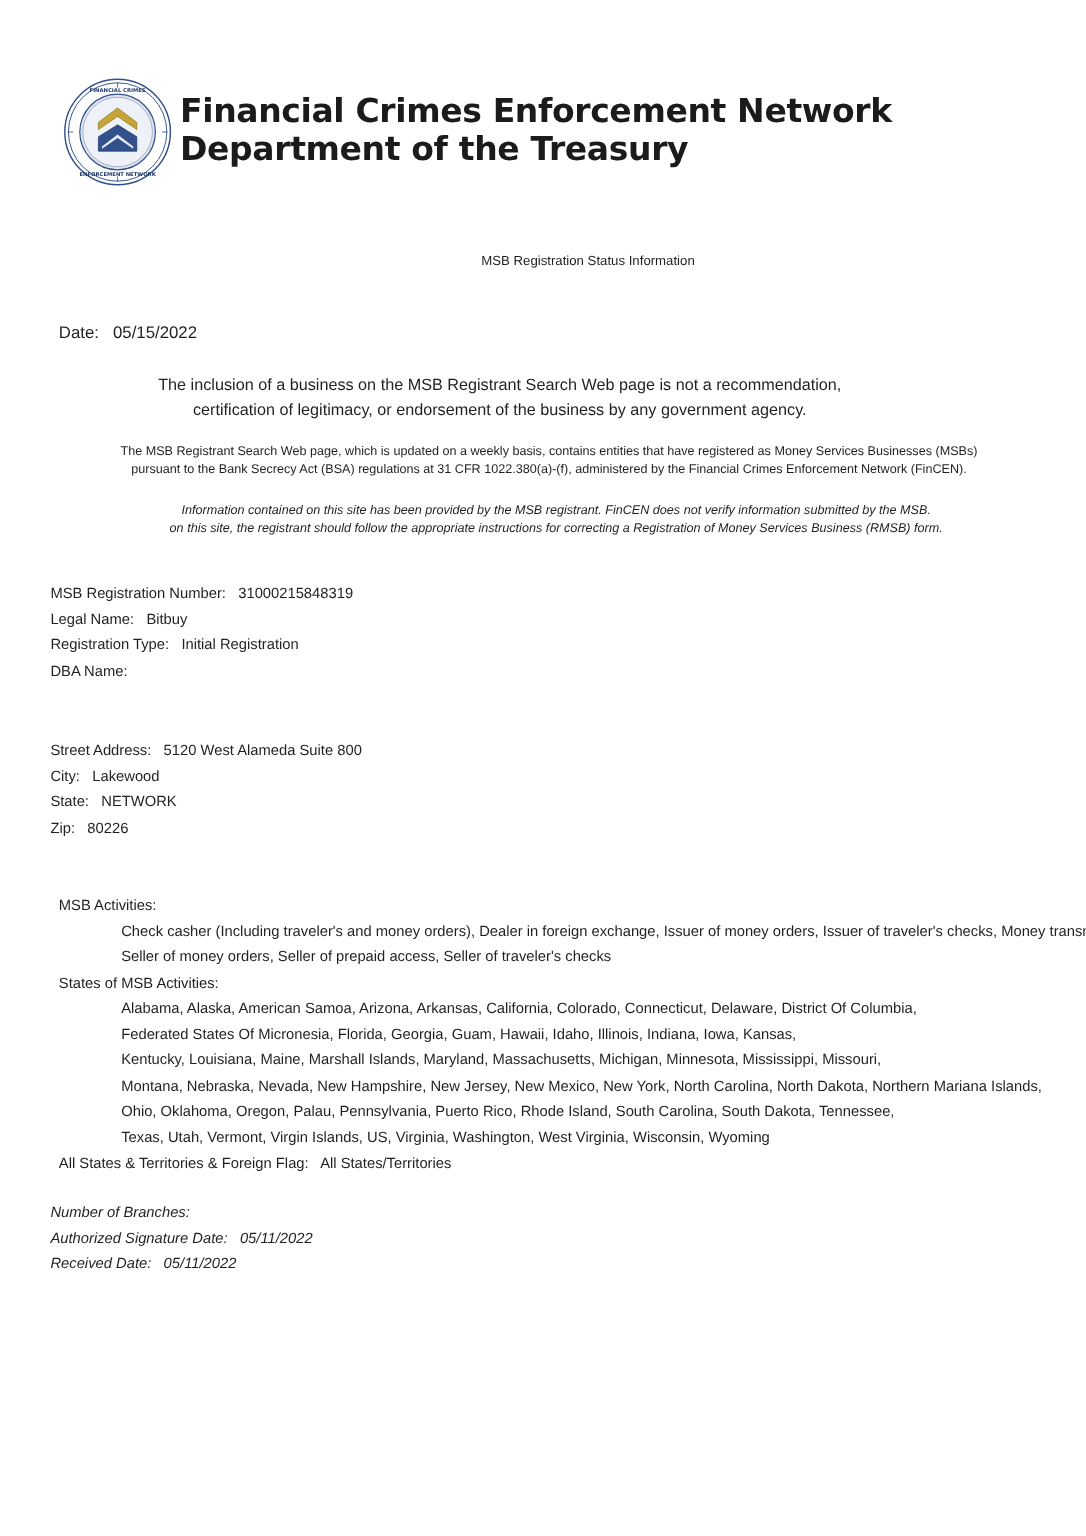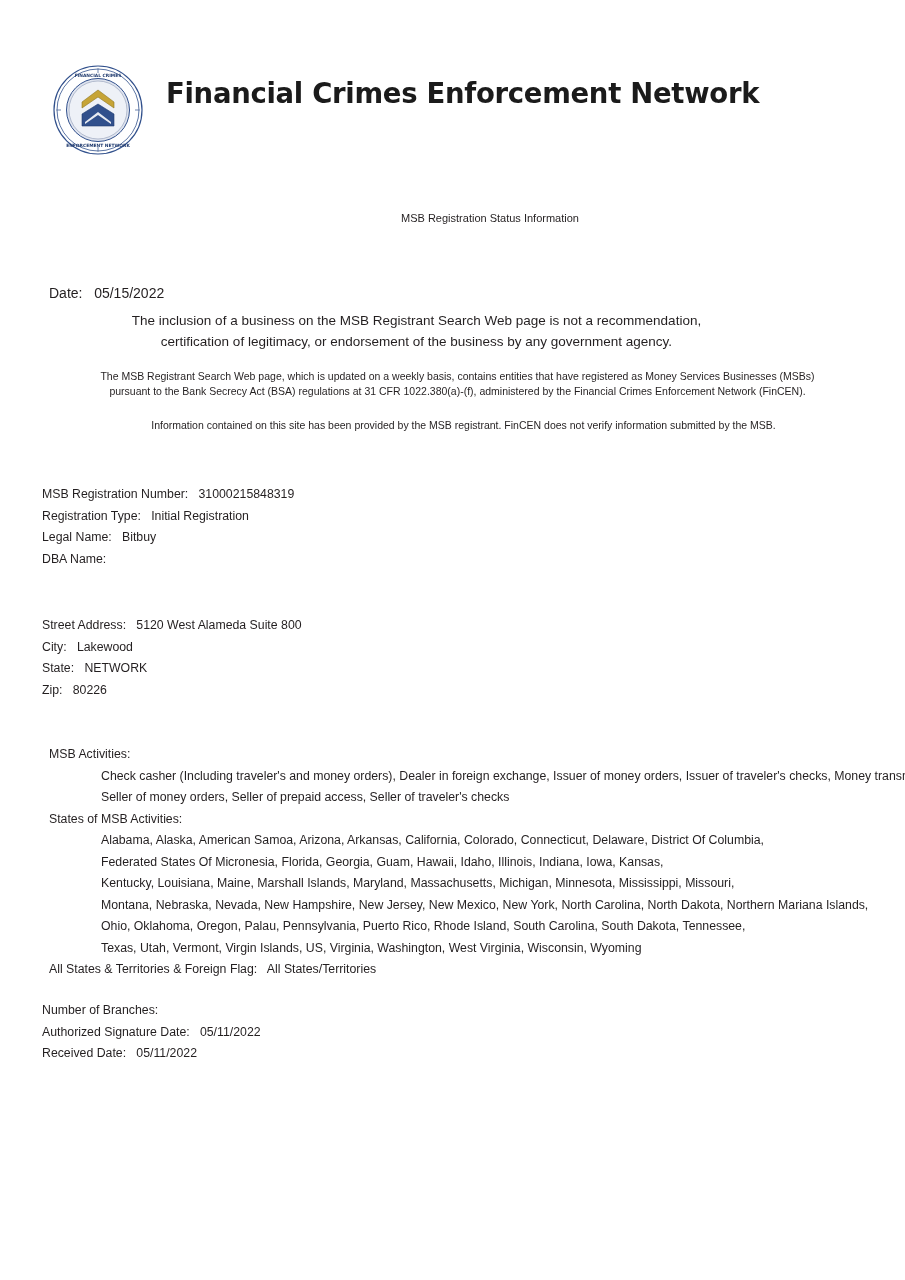--- a/index.html
+++ b/index.html
@@ -30,21 +30,21 @@
     align-items: flex-start;
   }
   .seal {
     width: 92px;
     height: 92px;
     flex: 0 0 92px;
     position: relative;
   }
   .seal svg { display: block; }
   .agency {
-    margin-left: 22px;
+    margin-left: 6px;
     padding-top: 14px;
   }
   .agency .line1,
   .agency .line2 {
     font-family: "DejaVu Sans", sans-serif;
     font-weight: bold;
     font-size: 27.5px;
     line-height: 31px;
     letter-spacing: -0.3px;
     color: #1b1b1b;
@@ -66,21 +66,20 @@
     display: inline-block;
     margin-left: -21px;
   }
 
   
   .date-line {
     position: absolute;
     left: 49px;
     top: 269px;
     font-size: 14px;
-    margin-top: 16px;
   }
 
   
   .disclaimer {
     position: absolute;
     left: 0;
     top: 310px;
     width: 815px;
     text-align: center;
     font-size: 13.5px;
@@ -91,33 +90,33 @@
   .para-small {
     position: absolute;
     left: 0;
     width: 905px;
     text-align: center;
     font-size: 10.5px;
     line-height: 15px;
   }
   .para-small.p1 { top: 369px; }
   .para-small.p1 .inner { display: inline-block; margin-left: 10px; }
-  .para-small.p2 { top: 418px; }
+  .para-small.p2 { top: 418px; font-style: italic; }
   .para-small.p2 .inner { display: inline-block; margin-left: 22px; }
 
   
   .fields {
     position: absolute;
     left: 42px;
     font-size: 12.3px;
     line-height: 21.5px;
   }
   .fields.block1 { top: 484px; }
   .fields.block2 { top: 615px; }
-  .fields.block3 { top: 1000px; }
+  .fields.block3 { top: 1000px; font-style: italic; }
 
   .activities {
     position: absolute;
     left: 49px;
     top: 744px;
     font-size: 12.3px;
     line-height: 21.5px;
     width: 870px;
   }
   .indent {
@@ -152,20 +151,21 @@
           <path d="M83 46 L87.5 46"></path>
         </g>
         <g fill="#1f3a6e" font-family="DejaVu Sans" font-size="4.4" font-weight="bold">
           <text x="46" y="13" text-anchor="middle">FINANCIAL  CRIMES</text>
           <text x="46" y="83" text-anchor="middle">ENFORCEMENT  NETWORK</text>
         </g>
       </svg>
     </div>
     <div class="agency">
       <div class="line1">Financial Crimes Enforcement Network</div>
+      <div class="line2">Department of the Treasury</div>
     </div>
   </div>
 
   <div class="doc-title">
     <span class="doc-title-inner">MSB Registration Status Information</span>
   </div>
 
   <div class="date-line">
     <span>Date:</span>
     <span>&nbsp;</span>
@@ -182,38 +182,39 @@
   <div class="para-small p1">
     <div class="inner">
       <div>The MSB Registrant Search Web page, which is updated on a weekly basis, contains entities that have registered as Money Services Businesses (MSBs)</div>
       <div>pursuant to the Bank Secrecy Act (BSA) regulations at 31 CFR 1022.380(a)-(f), administered by the Financial Crimes Enforcement Network (FinCEN).</div>
     </div>
   </div>
 
   <div class="para-small p2">
     <div class="inner">
       <div>Information contained on this site has been provided by the MSB registrant.  FinCEN does not verify information submitted by the MSB.</div>
+      <div>on this site, the registrant should follow the appropriate instructions for correcting a Registration of Money Services Business (RMSB) form.</div>
     </div>
   </div>
 
   <div class="fields block1">
     <div class="nowrap">
       <span>MSB Registration Number:</span>
       <span>&nbsp;</span>
       <span>31000215848319</span>
     </div>
     <div class="nowrap">
+      <span>Legal Name:</span>
+      <span>&nbsp;</span>
+      <span>Bitbuy</span>
+    </div>
+    <div class="nowrap">
       <span>Registration Type:</span>
       <span>&nbsp;</span>
       <span>Initial Registration</span>
-    </div>
-    <div class="nowrap">
-      <span>Legal Name:</span>
-      <span>&nbsp;</span>
-      <span>Bitbuy</span>
     </div>
     <div class="nowrap">
       <span>DBA Name:</span>
       <span>&nbsp;</span>
       <span></span>
     </div>
   </div>
 
   <div class="fields block2">
     <div class="nowrap">

